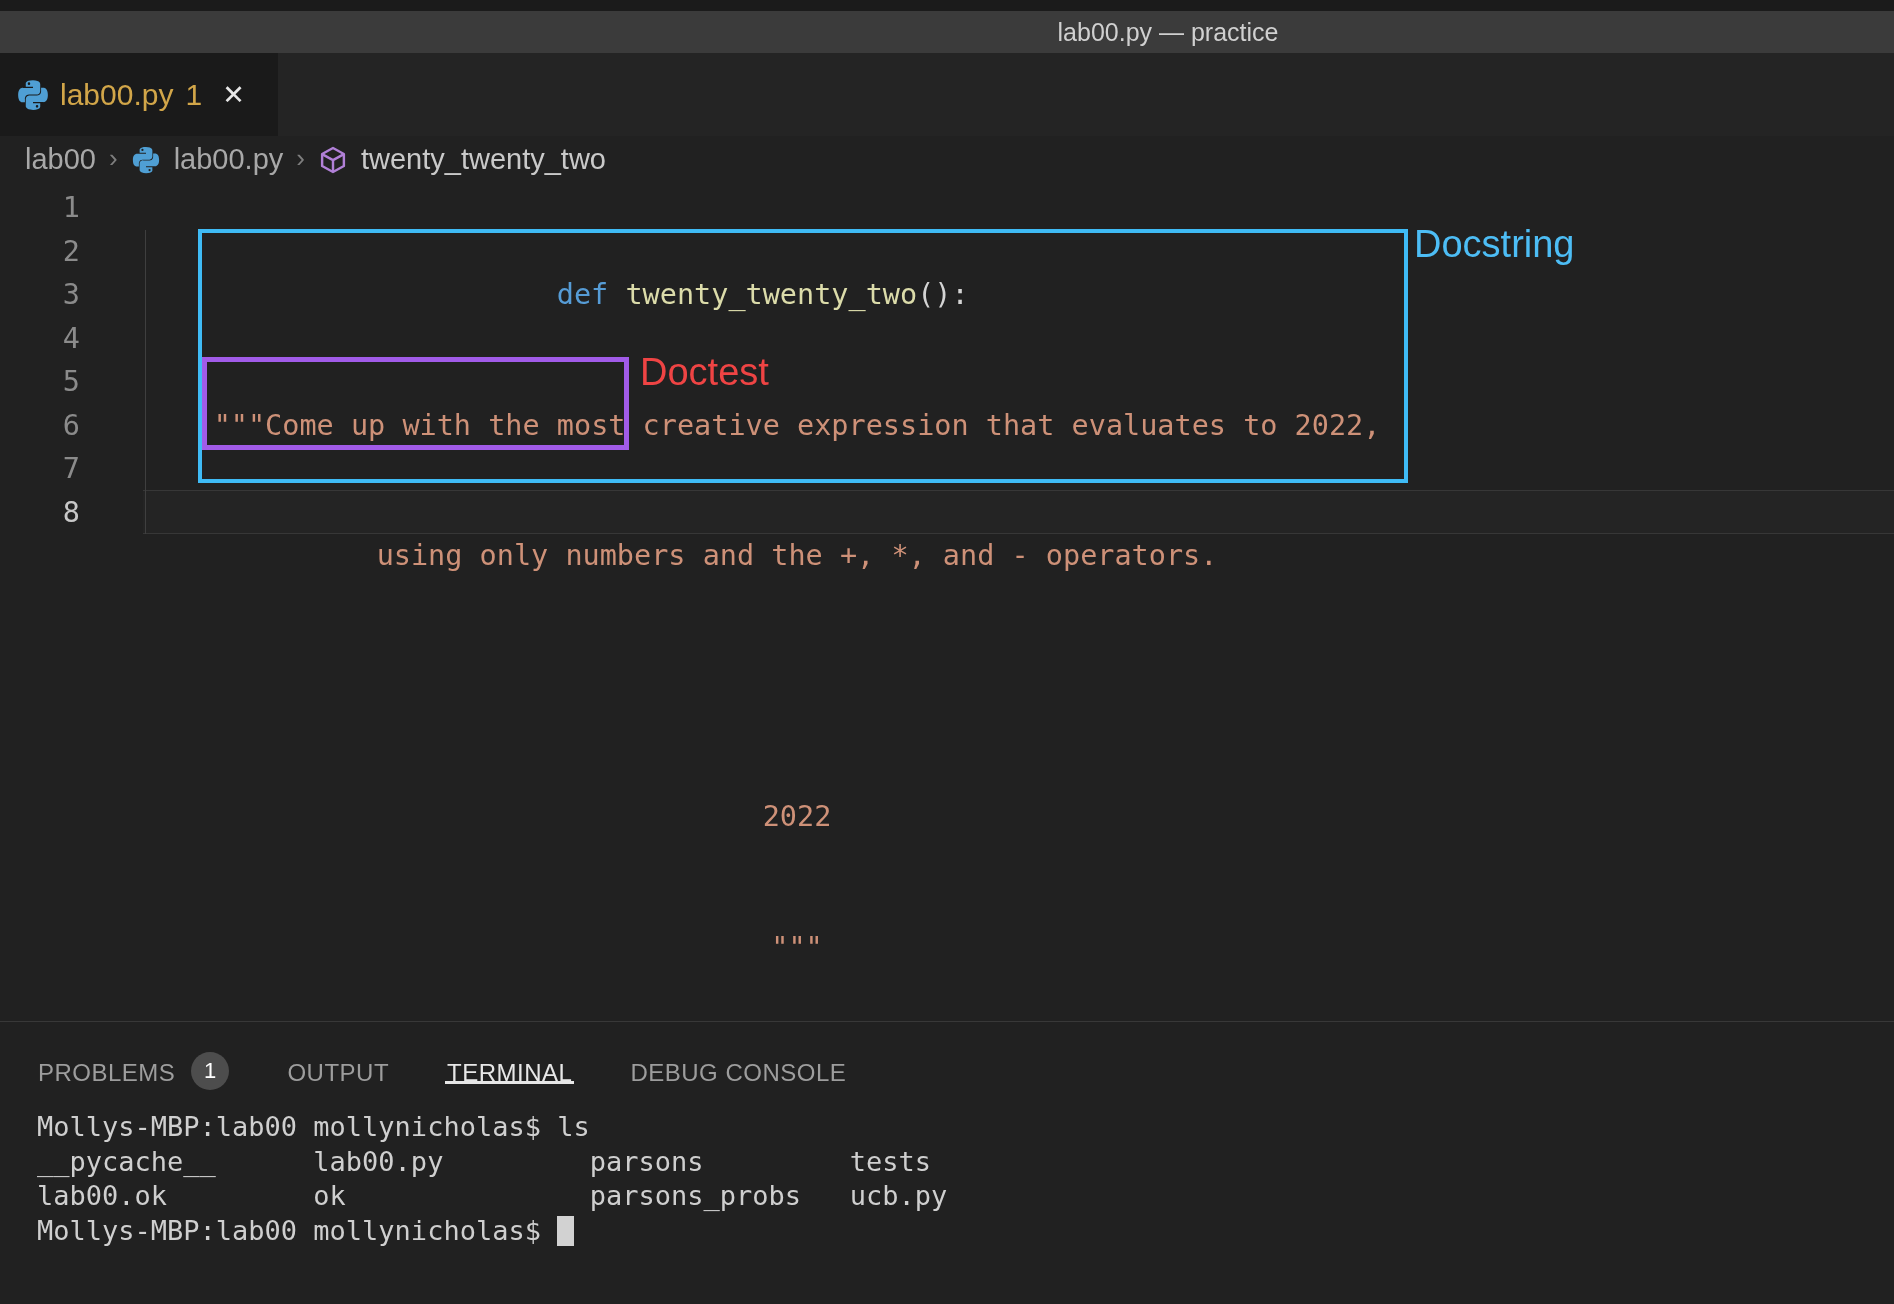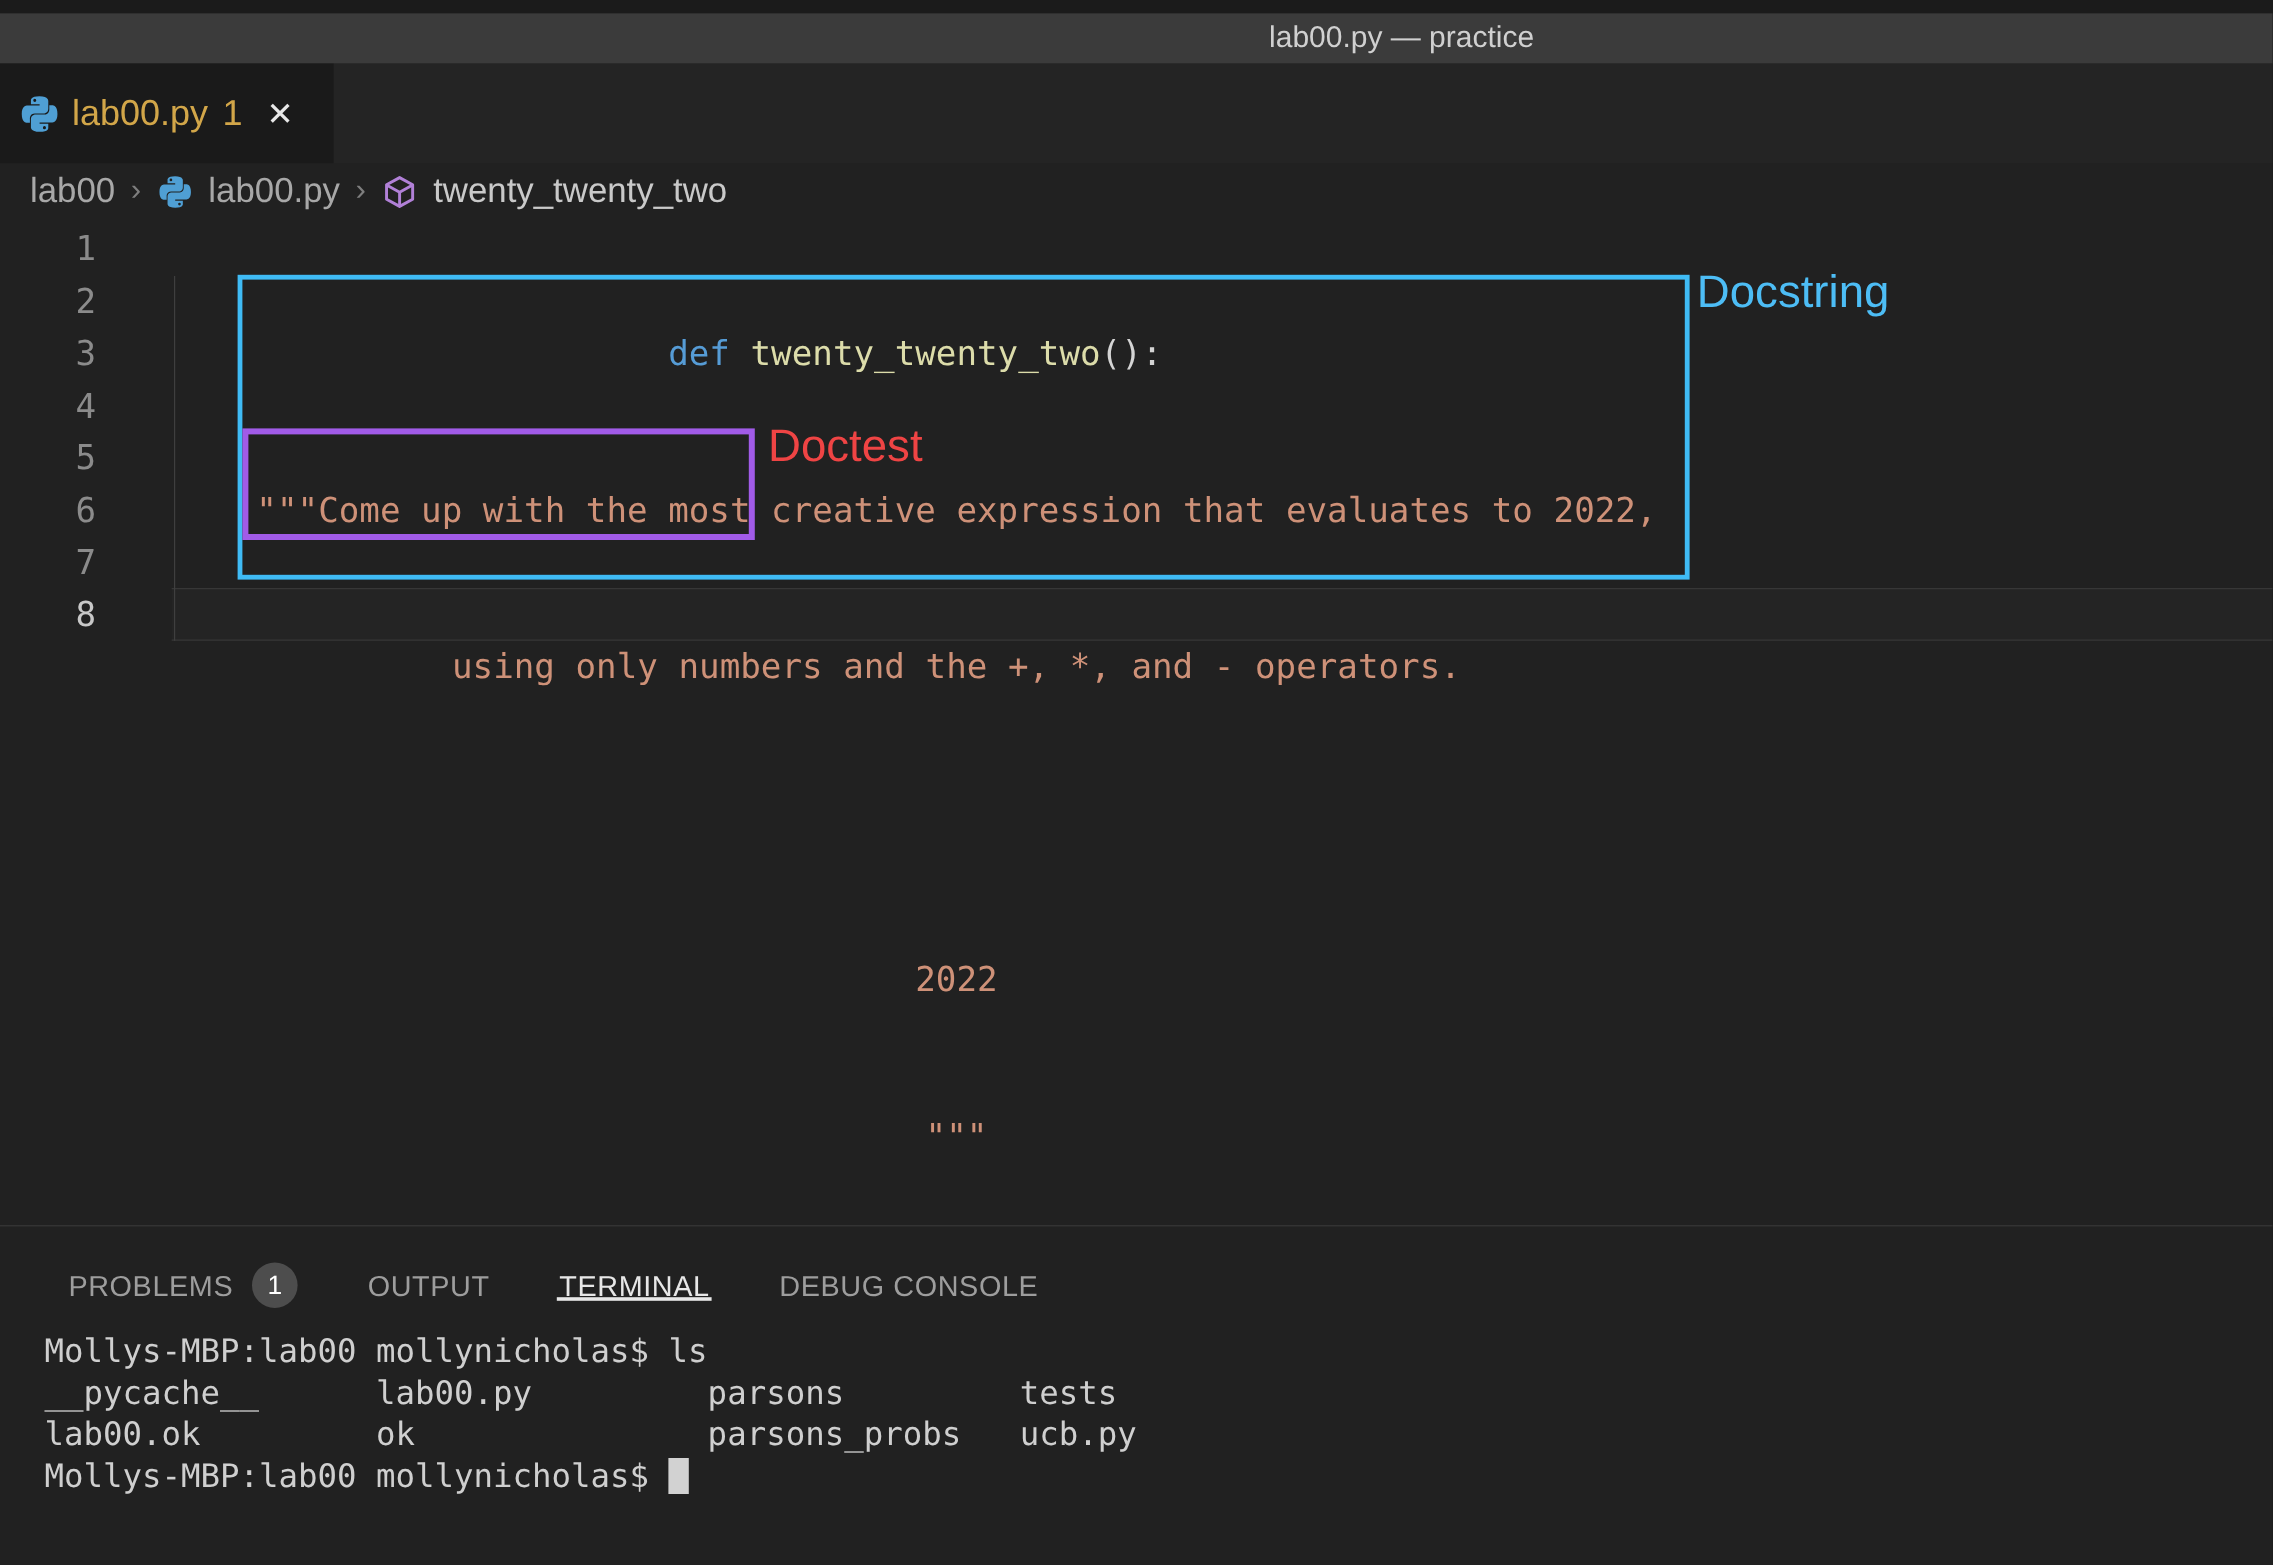--- a/index.html
+++ b/index.html
@@ -80,21 +80,21 @@
   .box-doctest  { left:202px; top:346px; width:427px; height:93px; border:5px solid #a15be8; }
   .anno-label { position:absolute; font-size:38px; white-space:nowrap; pointer-events:none; }
   .label-docstring { left:1414px; top:212px; color:#4dbdf5; }
   .label-doctest  { left:640px;  top:340px; color:#ef4444; }
   
   .panel {
     position:absolute; left:0; top:1010px; width:1894px; height:294px;
     background:#212121; border-top:1px solid #383838;
   }
   .panel-tabs {
-    display:flex; align-items:flex-start; gap:58px; padding-left:57px; height:76px;
+    display:flex; align-items:flex-start; gap:58px; padding-left:38px; height:76px;
   }
   .ptab {
     position:relative; color:#9d9d9d; font-size:24px; letter-spacing:0.5px;
     padding-top:26px; height:76px; display:flex; align-items:center; cursor:pointer;
   }
   .ptab.active { color:#e7e7e7; }
   .ptab.active::after {
     content:""; position:absolute; left:-2px; right:-2px; bottom:14px; height:3px; background:#e7e7e7;
   }
   .pbadge {

